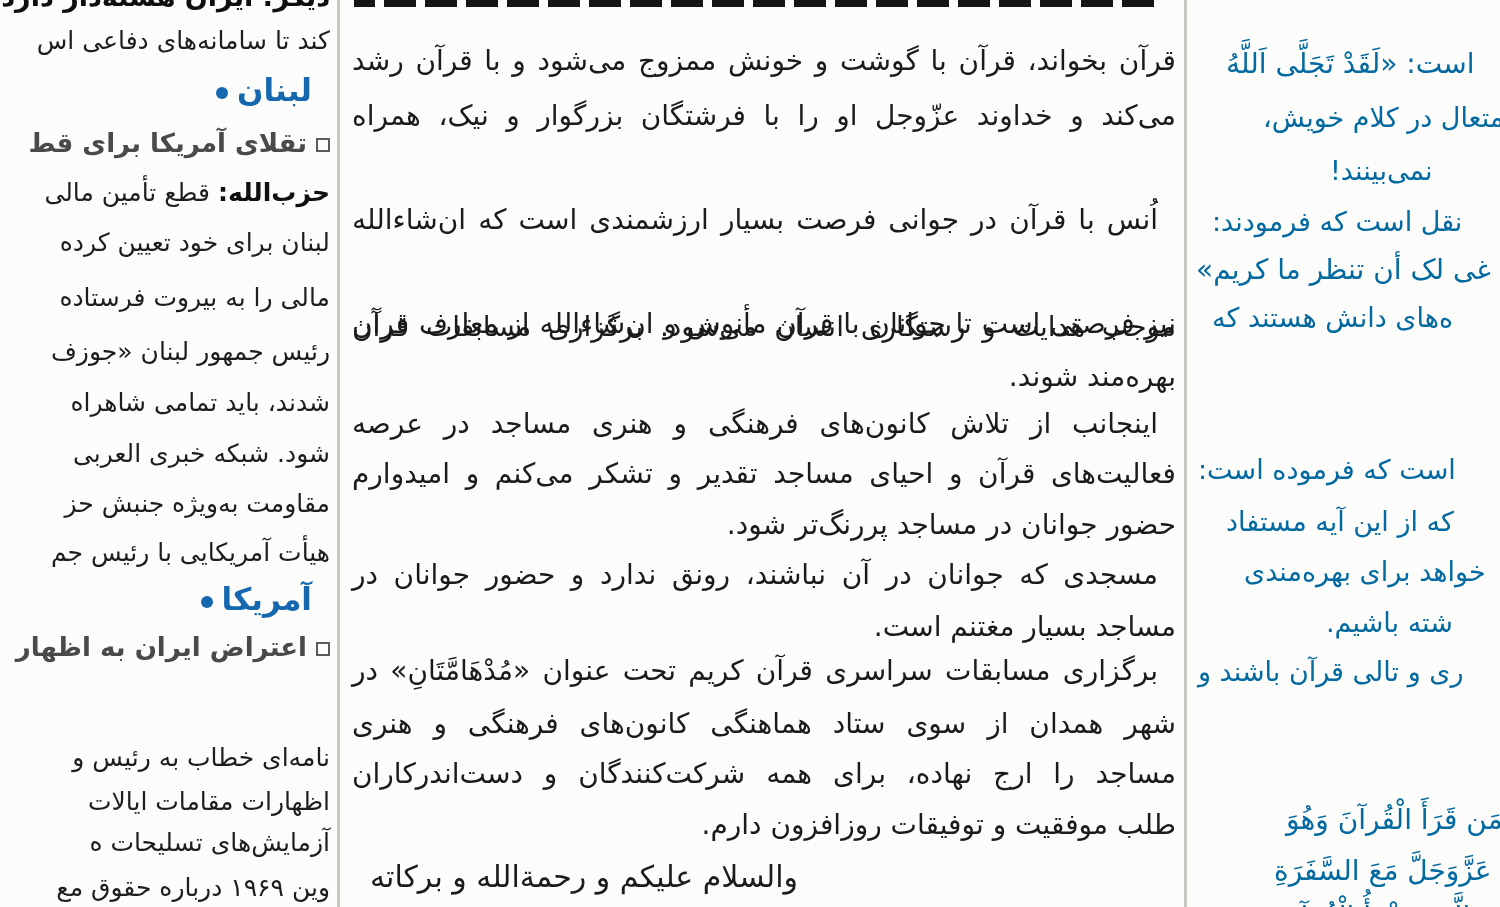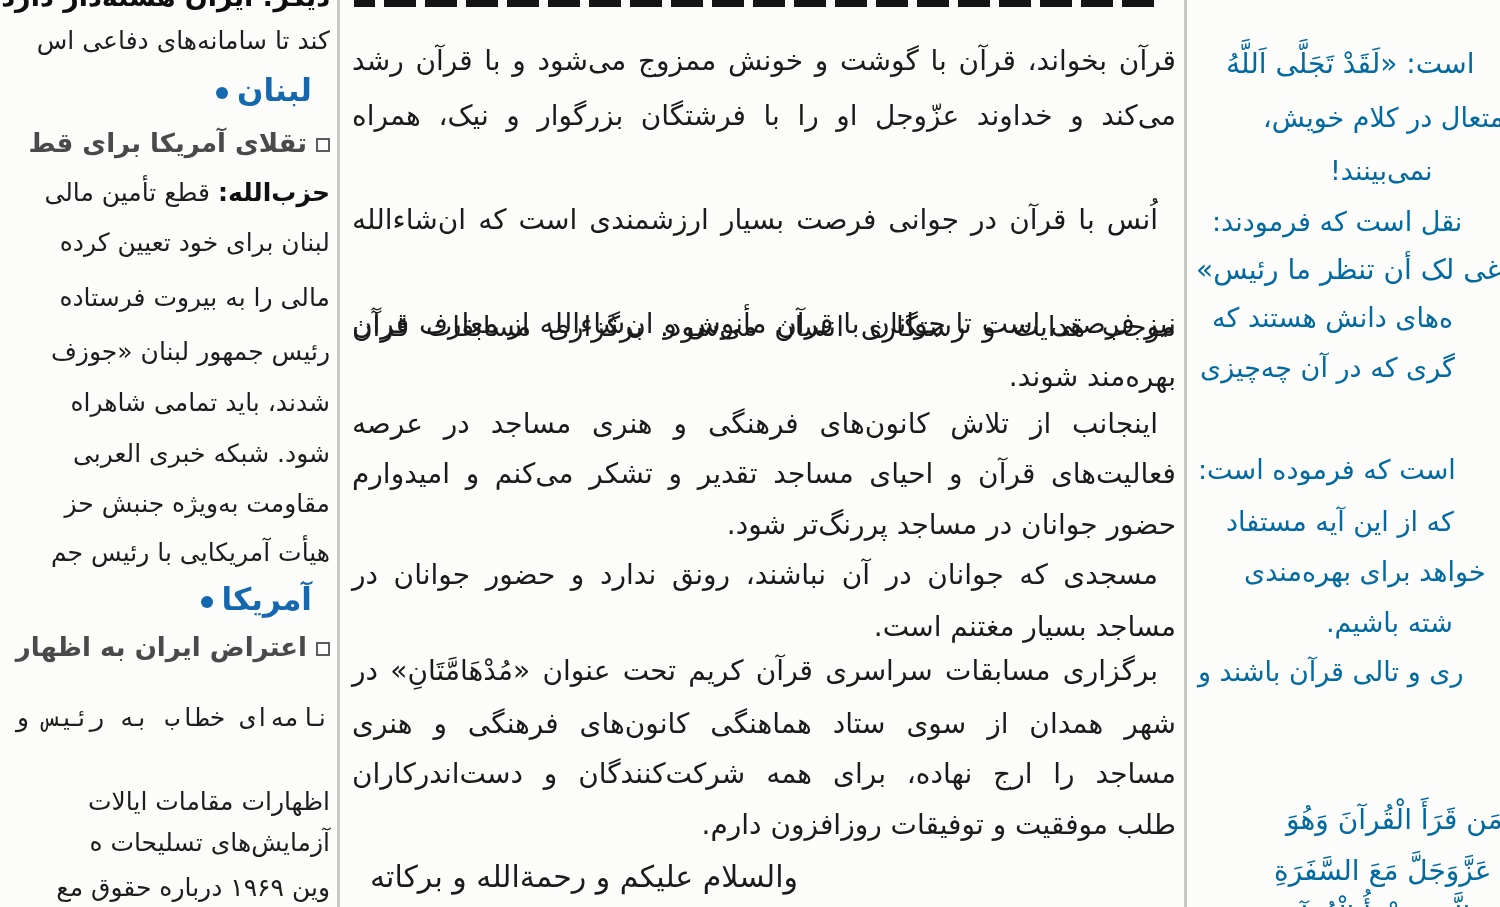--- a/index.html
+++ b/index.html
@@ -61,21 +61,21 @@
       <div class="l-line" style="top: 176px;"><b>حزب‌الله:</b> قطع تأمین مالی</div>
       <div class="l-line" style="top: 226px;">لبنان برای خود تعیین کرده</div>
       <div class="l-line" style="top: 281px;">مالی را به بیروت فرستاده</div>
       <div class="l-line" style="top: 335px;">رئیس جمهور لبنان «جوزف</div>
       <div class="l-line" style="top: 386px;">شدند، باید تمامی شاهراه</div>
       <div class="l-line" style="top: 437px;">شود. شبکه خبری العربی</div>
       <div class="l-line" style="top: 487px;">مقاومت به‌ویژه جنبش حز</div>
       <div class="l-line" style="top: 536px;">هیأت آمریکایی با رئیس جم</div>
       <div class="l-line l-section" style="top: 581px; right: 26px; color: rgb(21, 104, 176);">آمریکا</div>
       <div class="l-line l-subhead" style="top: 630px;">اعتراض ایران به اظهار</div>
-      <div class="l-line" style="top: 703px; font-family: Liberation Mono, monospace;">نامه‌ای خطاب به رئیس و</div>
+      <div class="l-line" style="top: 741px;">نامه‌ای خطاب به رئیس و</div>
       <div class="l-line" style="top: 785px;">اظهارات مقامات ایالات</div>
       <div class="l-line" style="top: 826px;">آزمایش‌های تسلیحات ه</div>
       <div class="l-line" style="top: 871px;">وین ۱۹۶۹ درباره حقوق مع</div>
     </div>
 
   <div id="divider-left" class="divider" style="background: rgb(199, 199, 196);"></div>
 
   <div id="top-rule"></div>
   <div id="mcol">
       <div class="m-line m-just" style="top: 42px;">قرآن بخواند، قرآن با گوشت و خونش ممزوج می‌شود و با قرآن رشد</div>
@@ -96,23 +96,22 @@
       <div class="m-line m-salutation" style="top: 858px;">والسلام علیکم و رحمةالله و برکاته</div>
     </div>
 
   <div id="divider-right" class="divider" style="background: rgb(199, 199, 196);"></div>
 
   <div id="rcol">
       <div class="r-line r-ar" style="top: 46px; left: 36px;">است: «لَقَدْ تَجَلَّى اَللَّهُ</div>
       <div class="r-line" style="top: 100px; left: 73px;">متعال در کلام خویش،</div>
       <div class="r-line" style="top: 153px; left: 140px;">نمی‌بینند!</div>
       <div class="r-line" style="top: 204px; left: 22px;">نقل است که فرمودند:</div>
-      <div class="r-line r-ar" style="top: 252px; left: 6px;">غی لک أن تنظر ما رئیس»</div>
+      <div class="r-line r-ar" style="top: 252px; left: 6px;">غی لک أن تنظر ما کریم»</div>
       <div class="r-line" style="top: 300px; left: 22px;">ه‌های دانش هستند که</div>
-      <div class="r-line" style="top: 350px; left: 10px;">گری که در آن چه‌چیزی</div>
       <div class="r-line" style="top: 452px; left: 8px;">است که فرموده است:</div>
       <div class="r-line" style="top: 504px; left: 36px;">که از این آیه مستفاد</div>
       <div class="r-line" style="top: 554px; left: 54px;">خواهد برای بهره‌مندی</div>
       <div class="r-line" style="top: 605px; left: 136px;">شته باشیم.</div>
       <div class="r-line" style="top: 654px; left: 8px;">ری و تالی قرآن باشند و</div>
       <div class="r-line r-ar" style="top: 802px; left: 96px;">ست: «مَن قَرَأَ الْقُرآنَ وَهُوَ</div>
       <div class="r-line r-ar" style="top: 853px; left: 84px;">لَهُ الله عَزَّوَجَلَّ مَعَ السَّفَرَةِ</div>
       <div class="r-line r-ar" style="top: 899px; left: 90px;">وَالَّذِی یَقْرَأُ الْقُرْآنَ</div>
     </div>
 </div>

